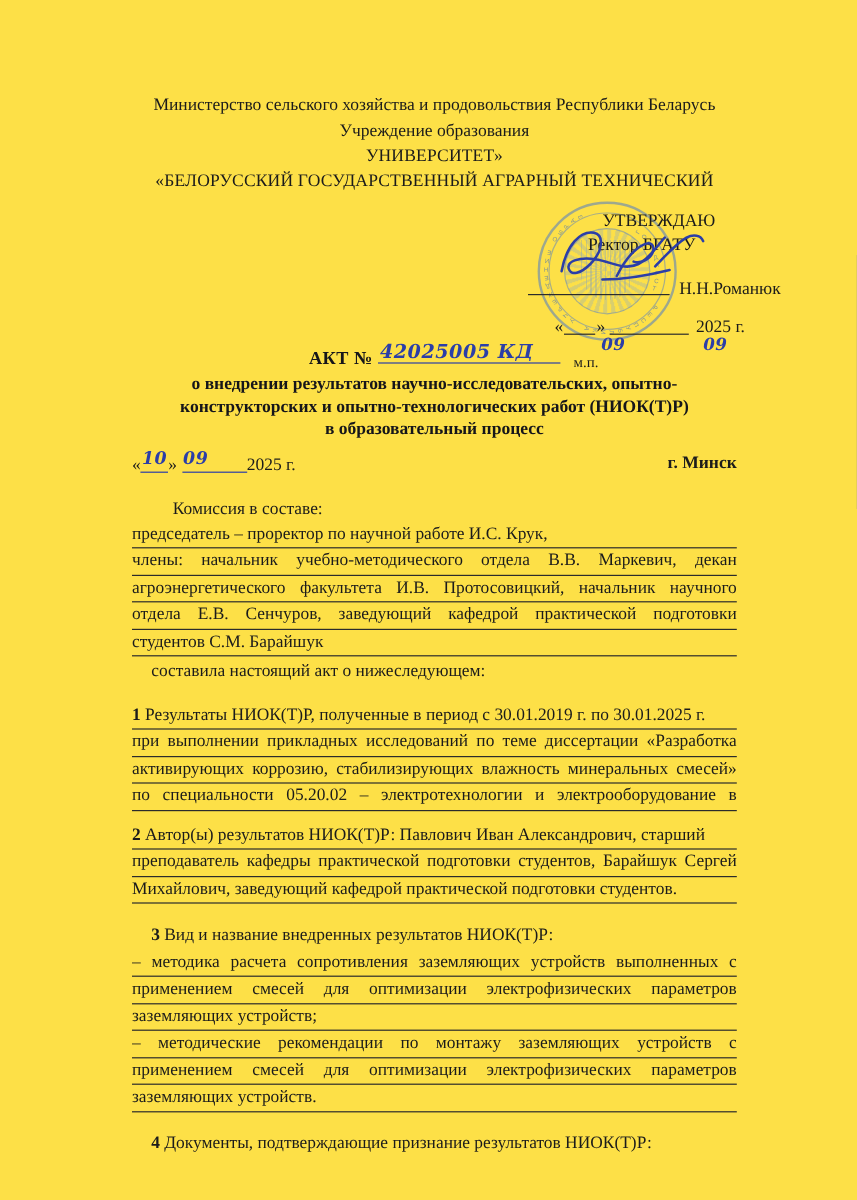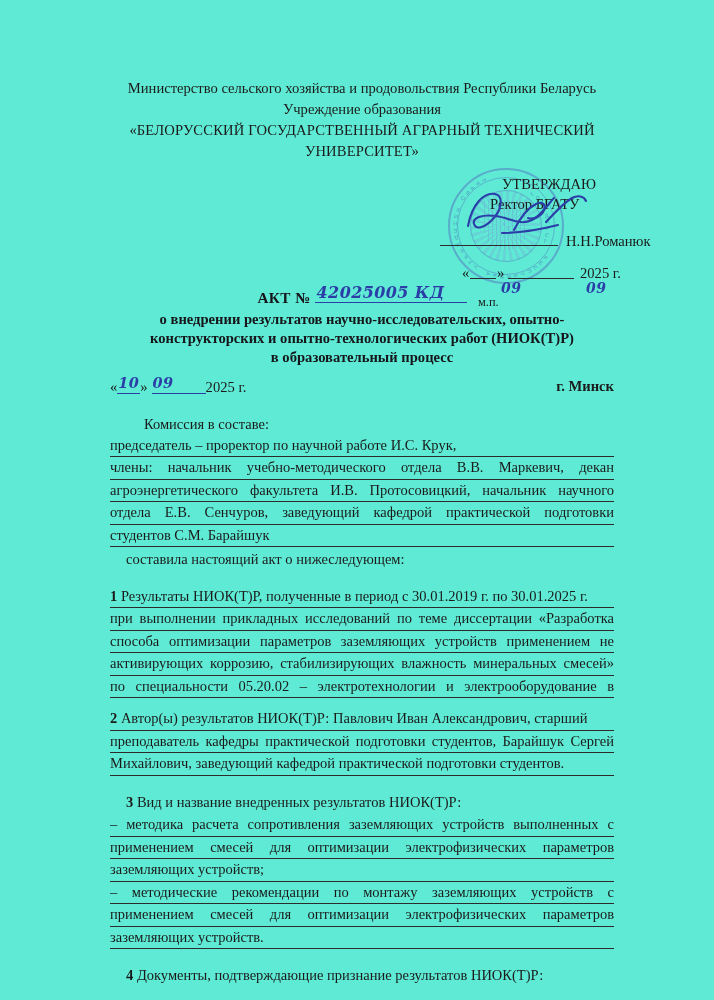--- a/index.html
+++ b/index.html
@@ -10,21 +10,21 @@
   body {
     width: 714px;
     height: 1000px;
     overflow: hidden;
     font-family: "Liberation Serif", "DejaVu Serif", serif;
   }
   .page {
     position: relative;
     width: 714px;
     height: 1000px;
-    background: #5eead4;
+    background: #fde047;
     box-sizing: border-box;
     overflow: hidden;
   }
   .sheet {
     position: absolute;
     left: 110px;
     top: 0;
     width: 504px;
     height: 1000px;
   }
@@ -300,22 +300,22 @@
 </style>
 </head>
 <body>
 
 <div class="page">
   <div class="sheet">
 
     <div class="org-header">
       <span class="ln">Министерство сельского хозяйства и продовольствия Республики Беларусь</span>
       <span class="ln">Учреждение образования</span>
+      <span class="ln caps">УНИВЕРСИТЕТ»</span>
       <span class="ln caps">«БЕЛОРУССКИЙ ГОСУДАРСТВЕННЫЙ АГРАРНЫЙ ТЕХНИЧЕСКИЙ</span>
-      <span class="ln caps">УНИВЕРСИТЕТ»</span>
     </div>
 
     <div class="seal">
       <div class="seal-emblem"></div>
       <div class="seal-text">
         <span style="transform:rotate(125deg) translate(0,-49px) rotate(-90deg)">Р</span>
         <span style="transform:rotate(133deg) translate(0,-49px) rotate(-90deg)">Е</span>
         <span style="transform:rotate(141deg) translate(0,-49px) rotate(-90deg)">С</span>
         <span style="transform:rotate(149deg) translate(0,-49px) rotate(-90deg)">П</span>
         <span style="transform:rotate(157deg) translate(0,-49px) rotate(-90deg)">У</span>
@@ -407,21 +407,20 @@
         <span class="ruled">агроэнергетического факультета И.В. Протосовицкий, начальник научного</span>
         <span class="ruled">отдела Е.В. Сенчуров, заведующий кафедрой практической подготовки</span>
         <span class="ruled nostretch">студентов С.М. Барайшук</span>
       </div>
 
       <p class="plain" style="margin-top:2px">составила настоящий акт о нижеследующем:</p>
 
       <div class="r-block gap">
         <span class="ruled nostretch"><b>1</b> Результаты НИОК(Т)Р, полученные в период с 30.01.2019 г. по 30.01.2025 г.</span>
         <span class="ruled">при выполнении прикладных исследований по теме диссертации «Разработка</span>
-        <span class="ruled">способа оптимизации параметров заземляющих устройств применением не</span>
         <span class="ruled">активирующих коррозию, стабилизирующих влажность минеральных смесей»</span>
         <span class="ruled">по специальности 05.20.02 – электротехнологии и электрооборудование в</span>
       </div>
 
       <div class="r-block gap">
         <span class="ruled nostretch"><b>2</b> Автор(ы) результатов НИОК(Т)Р: Павлович Иван Александрович, старший</span>
         <span class="ruled">преподаватель кафедры практической подготовки студентов, Барайшук Сергей</span>
         <span class="ruled nostretch">Михайлович, заведующий кафедрой практической подготовки студентов.</span>
       </div>
 

